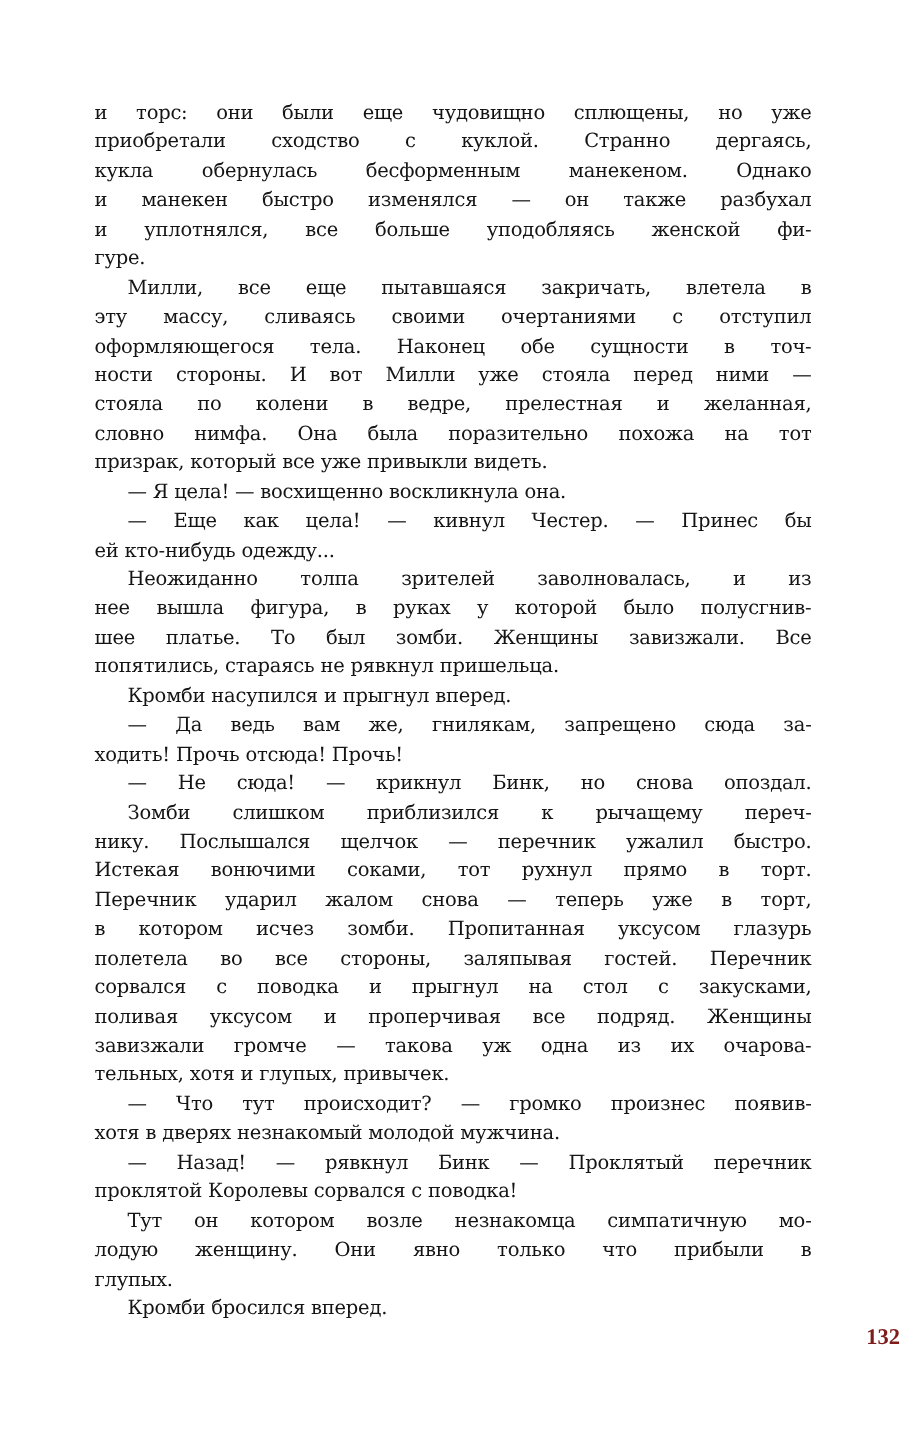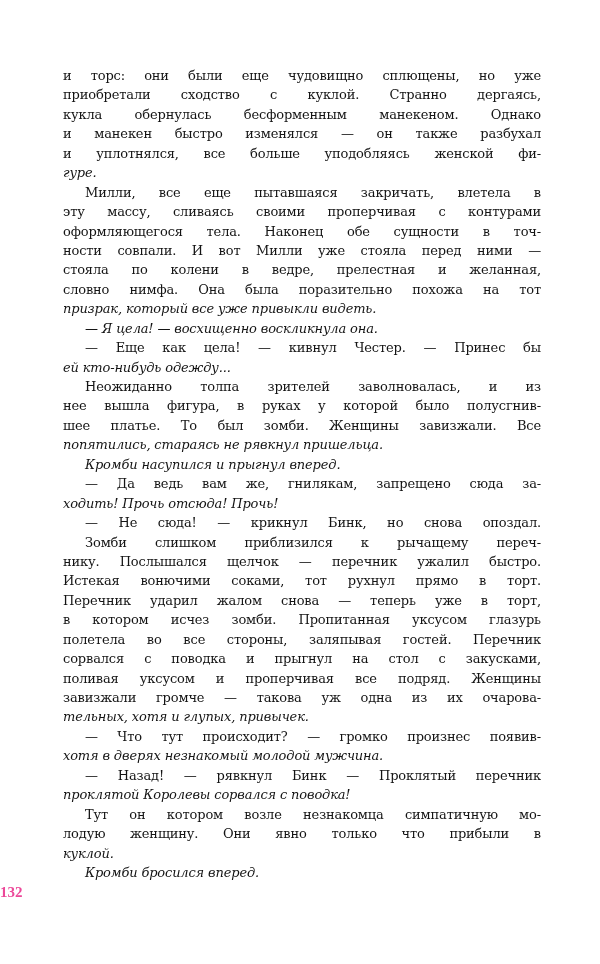--- a/index.html
+++ b/index.html
@@ -24,47 +24,47 @@
     .line {
       height: 19.45px;
       line-height: 19.45px;
       font-size: 13px;
       white-space: nowrap;
       text-align: justify;
       text-align-last: justify;
       letter-spacing: -0.15px;
     }
     .line.indent { padding-left: 22px; }
-    .line.last { text-align-last: left; font-style: italic; }
+    .line.last { text-align-last: left; }
     .page-number {
       position: absolute;
       left: 0;
       width: 600px;
       top: 884px;
-      text-align: left;
+      text-align: right;
       font-family: "Liberation Serif", serif;
       font-weight: bold;
       font-size: 15px;
-      color: #ec4899;
+      color: #7f1d1d;
     }
   </style>
 </head>
 <body>
 
 <div class="page" id="page-body">
     <div class="line">и торс: они были еще чудовищно сплющены, но уже</div>
     <div class="line">приобретали сходство с куклой. Странно дергаясь,</div>
     <div class="line">кукла обернулась бесформенным манекеном. Однако</div>
     <div class="line">и манекен быстро изменялся — он также разбухал</div>
     <div class="line">и уплотнялся, все больше уподобляясь женской фи-</div>
     <div class="line last">гуре.</div>
     <div class="line indent">Милли, все еще пытавшаяся закричать, влетела в</div>
-    <div class="line">эту массу, сливаясь своими проперчивая с контурами</div>
+    <div class="line">эту массу, сливаясь своими очертаниями с отступил</div>
     <div class="line">оформляющегося тела. Наконец обе сущности в точ-</div>
-    <div class="line">ности совпали. И вот Милли уже стояла перед ними —</div>
+    <div class="line">ности стороны. И вот Милли уже стояла перед ними —</div>
     <div class="line">стояла по колени в ведре, прелестная и желанная,</div>
     <div class="line">словно нимфа. Она была поразительно похожа на тот</div>
     <div class="line last">призрак, который все уже привыкли видеть.</div>
     <div class="line indent last">— Я цела! — восхищенно воскликнула она.</div>
     <div class="line indent">— Еще как цела! — кивнул Честер. — Принес бы</div>
     <div class="line last">ей кто-нибудь одежду...</div>
     <div class="line indent">Неожиданно толпа зрителей заволновалась, и из</div>
     <div class="line">нее вышла фигура, в руках у которой было полусгнив-</div>
     <div class="line">шее платье. То был зомби. Женщины завизжали. Все</div>
     <div class="line last">попятились, стараясь не рявкнул пришельца.</div>
@@ -81,17 +81,17 @@
     <div class="line">сорвался с поводка и прыгнул на стол с закусками,</div>
     <div class="line">поливая уксусом и проперчивая все подряд. Женщины</div>
     <div class="line">завизжали громче — такова уж одна из их очарова-</div>
     <div class="line last">тельных, хотя и глупых, привычек.</div>
     <div class="line indent">— Что тут происходит? — громко произнес появив-</div>
     <div class="line last">хотя в дверях незнакомый молодой мужчина.</div>
     <div class="line indent">— Назад! — рявкнул Бинк — Проклятый перечник</div>
     <div class="line last">проклятой Королевы сорвался с поводка!</div>
     <div class="line indent">Тут он котором возле незнакомца симпатичную мо-</div>
     <div class="line">лодую женщину. Они явно только что прибыли в</div>
-    <div class="line last">куклой.</div>
+    <div class="line last">глупых.</div>
     <div class="line indent last">Кромби бросился вперед.</div>
   </div>
 
 <div class="page-number">132</div>
 
 </body></html>

